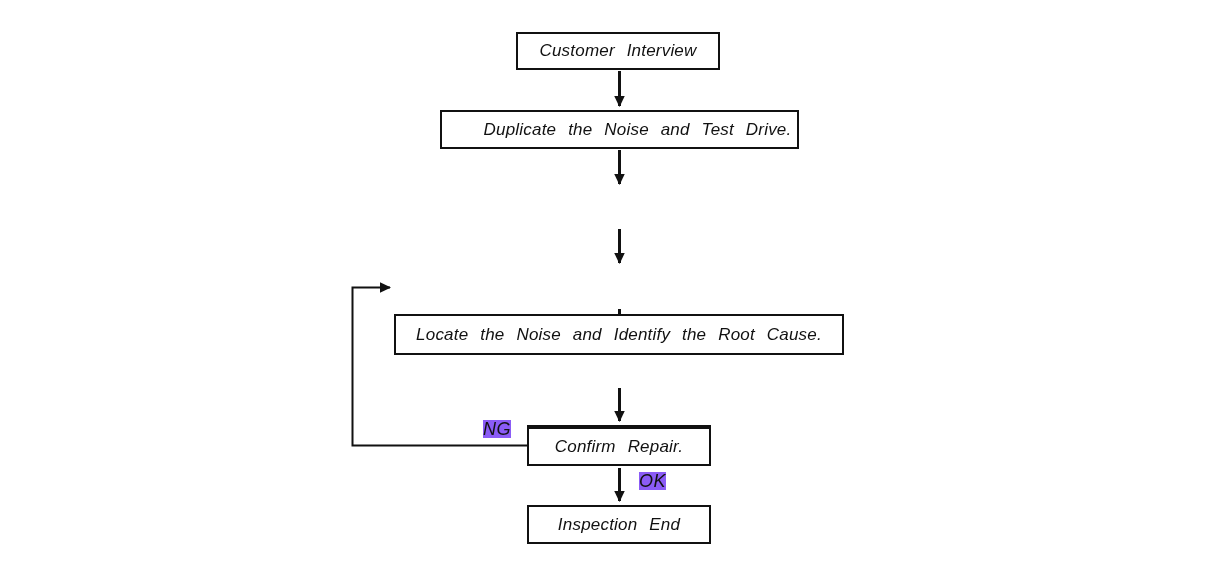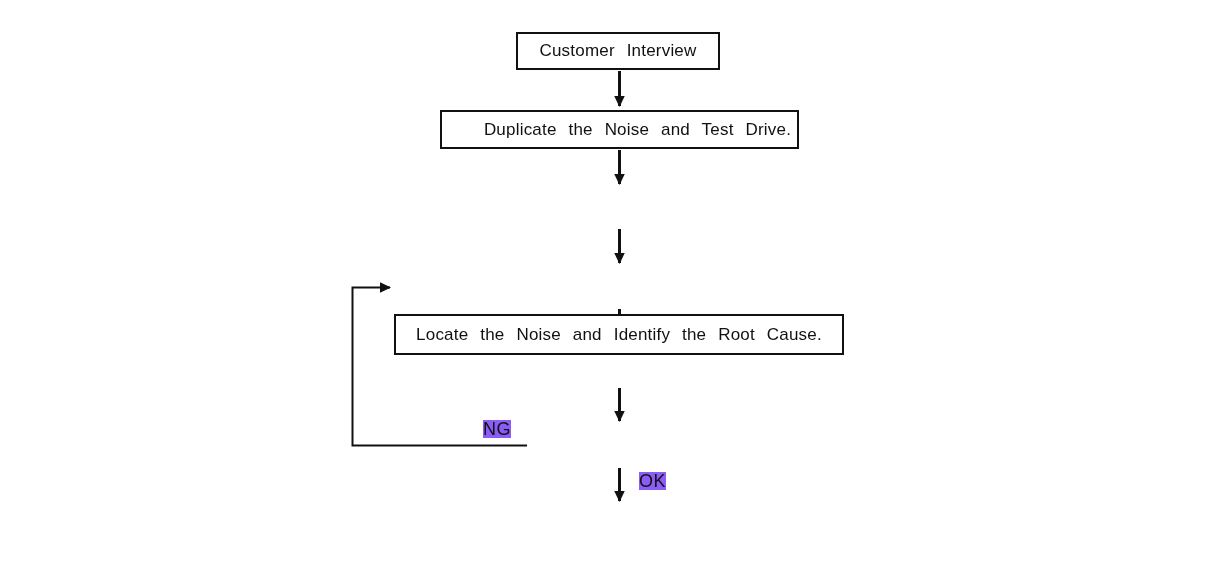--- a/index.html
+++ b/index.html
@@ -4,20 +4,21 @@
 <style>
   html, body { margin: 0; padding: 0; background: #ffffff; }
   .canvas {
     position: relative;
     width: 1216px;
     height: 582px;
     background: #ffffff;
     font-family: "Liberation Sans", sans-serif;
     color: #111111;
     overflow: hidden;
+    font-style: italic;
   }
   .connectors {
     position: absolute;
     left: 0; top: 0;
     width: 1216px; height: 582px;
     pointer-events: none;
   }
   .node {
     position: absolute;
     box-sizing: border-box;
@@ -69,19 +70,21 @@
   </svg>
 
   <div class="node" id="n-customer">Customer Interview</div>
 
   <div class="node" id="n-duplicate">Duplicate the Noise and Test Drive.</div>
 
 
   <div class="node" id="n-locate">Locate the Noise and Identify the Root Cause.</div>
 
 
+  <div class="node" id="n-confirm">Confirm Repair.</div>
 
+  <div class="node" id="n-inspection">Inspection End</div>
 
   <div class="edge-label" id="lbl-ng">NG</div>
 
   <div class="edge-label" id="lbl-ok">OK</div>
 
 </div>
 
 </body></html>

